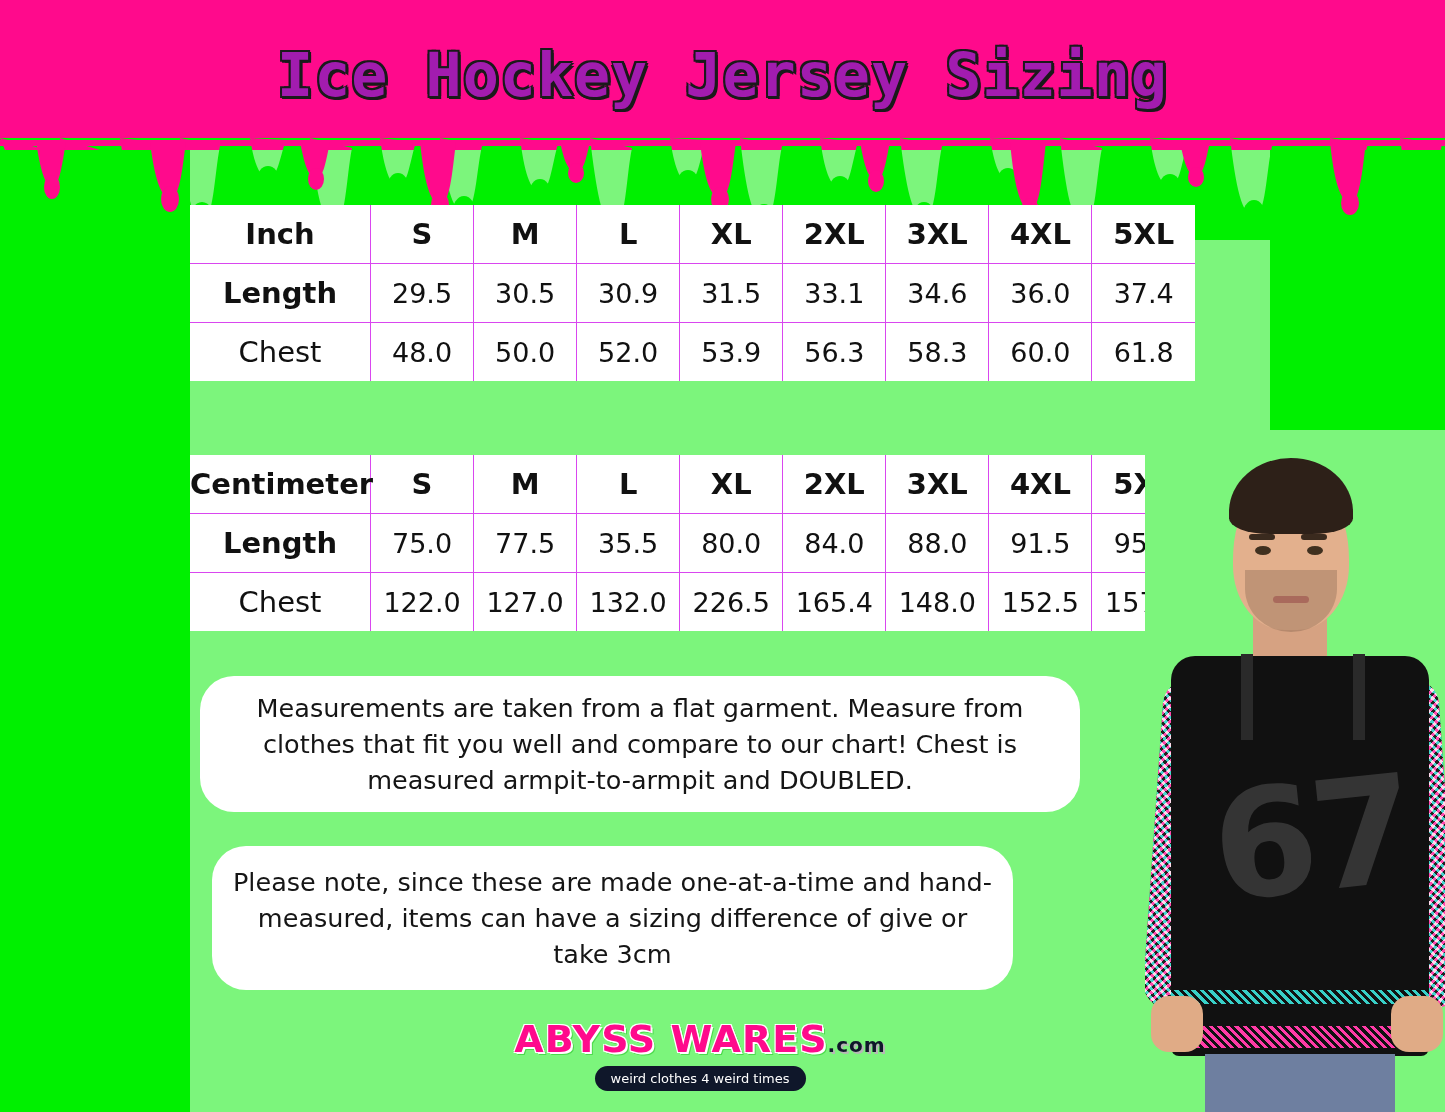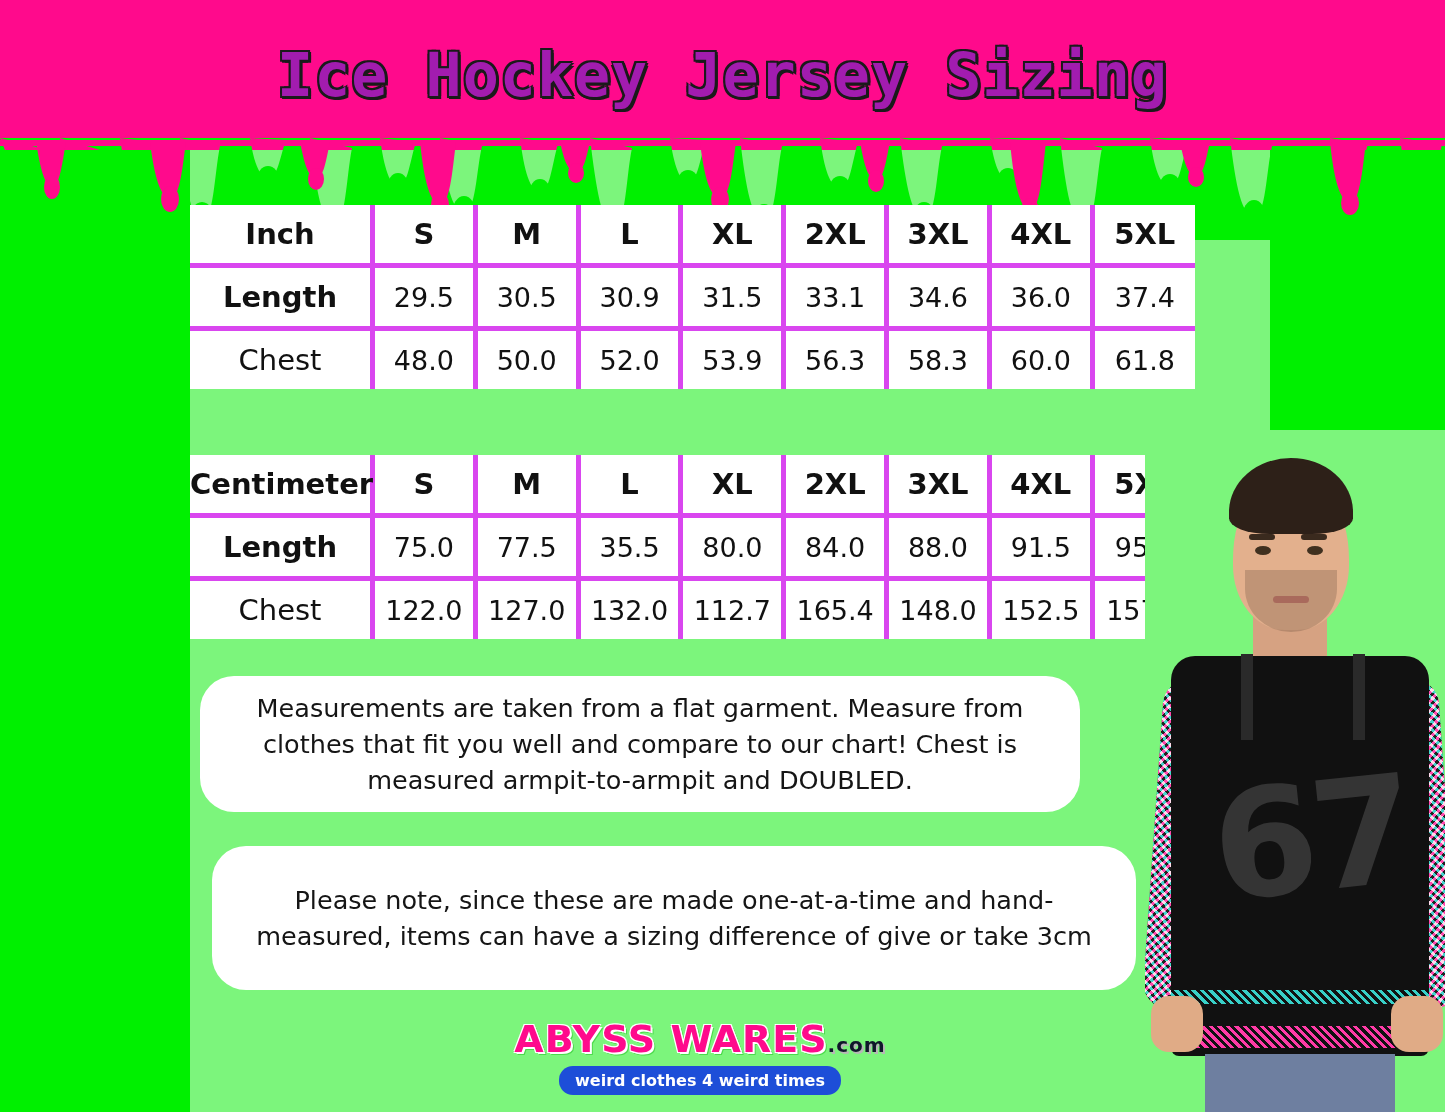--- a/index.html
+++ b/index.html
@@ -92,21 +92,21 @@
   #inch-table-wrap { left: 190px; top: 205px; width: 1005px; }
   #cm-table-wrap  { left: 190px; top: 455px; width: 1005px; }
 
   table.size-table {
     border-collapse: collapse;
     width: 100%;
     background: #ffffff;
     table-layout: fixed;
   }
   table.size-table td {
-    border: 5px solid #d946ef;
+    border: 1px solid #d946ef;
     text-align: center;
     font-size: 27px;
     color: #111111;
     height: 58px;
     padding: 0;
   }
   table.size-table tr.head td {
     font-weight: bold;
     font-size: 29px;
     border-top: none;
@@ -140,21 +140,21 @@
     box-sizing: border-box;
     line-height: 1.42;
   }
   #note-1 {
     left: 200px; top: 676px;
     width: 880px; height: 136px;
     font-size: 25.5px;
   }
   #note-2 {
     left: 212px; top: 846px;
-    width: 924px; height: 144px;
+    width: 801px; height: 144px;
     font-size: 25.5px;
   }
 
   
   .logo-area {
     position: absolute;
     left: 500px;
     top: 1020px;
     width: 400px;
     height: 90px;
@@ -179,24 +179,24 @@
   .logo-dotcom {
     font-family: "DejaVu Sans", sans-serif;
     font-weight: bold;
     font-size: 20px;
     color: #0f172a;
     text-shadow: 2px 2px 0 #b6b6b6;
   }
   .logo-tag {
     display: inline-block;
     margin-top: 8px;
-    background: #1d4ed8;
+    background: #0f172a;
     color: #ffffff;
-    font-size: 16px;
-    font-weight: bold;
+    font-size: 13px;
+    font-weight: normal;
     border-radius: 14px;
     padding: 5px 16px;
     white-space: nowrap;
   }
 
   
   .model {
     position: absolute;
     right: 0;
     top: 430px;
@@ -497,21 +497,21 @@
           <td>84.0</td>
           <td>88.0</td>
           <td>91.5</td>
           <td>95.0</td>
         </tr>
         <tr>
           <td class="row-label-regular">Chest</td>
           <td>122.0</td>
           <td>127.0</td>
           <td>132.0</td>
-          <td>112.7</td>
+          <td>226.5</td>
           <td>165.4</td>
           <td>148.0</td>
           <td>152.5</td>
           <td>157.0</td>
         </tr>
       </tbody>
     </table>
   </div>
 
   <div class="note" id="note-1">Measurements are taken from a flat garment. Measure from clothes that fit you well and compare to our chart! Chest is measured armpit-to-armpit and DOUBLED.</div>

